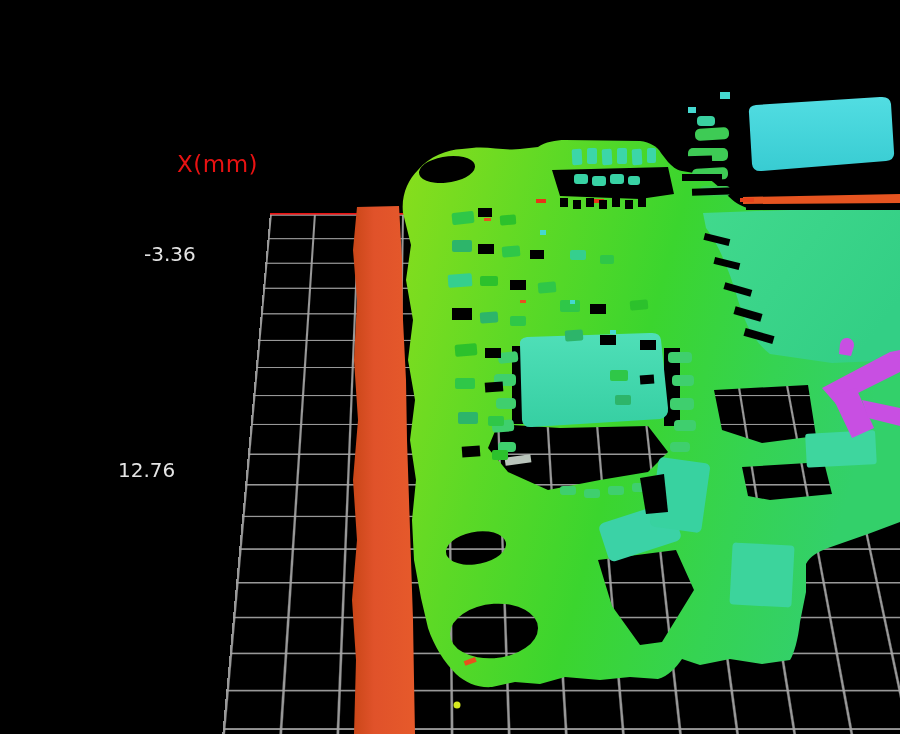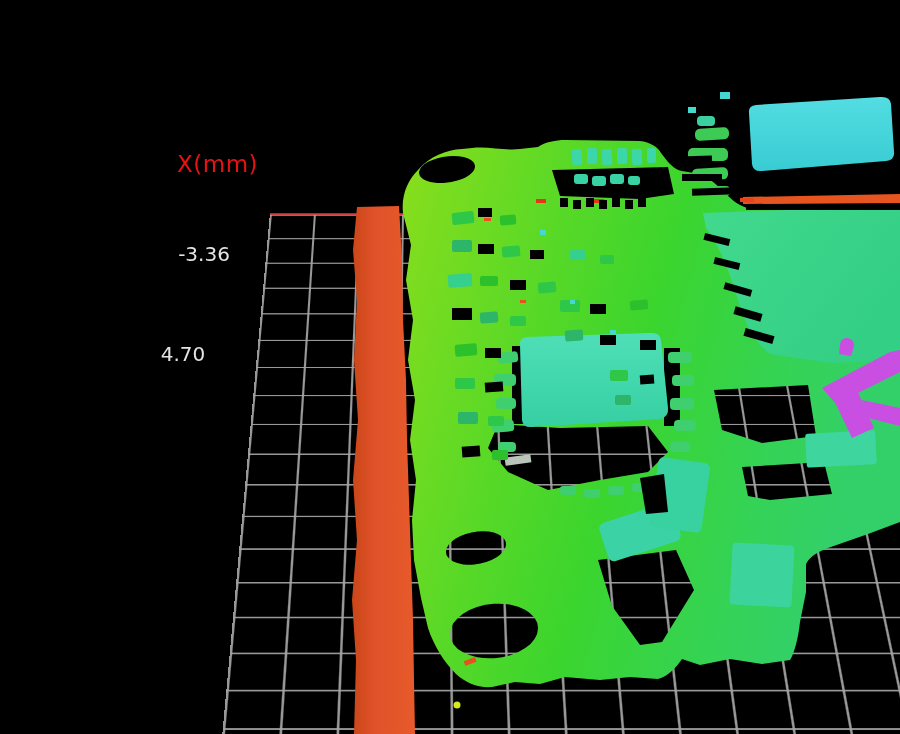--- a/index.html
+++ b/index.html
@@ -21,38 +21,38 @@
       linear-gradient(to right, var(--grid-line) 1.6px, transparent 1.6px),
       linear-gradient(to bottom, var(--grid-line) 1.6px, transparent 1.6px);
     background-size:44px 44px;
   }
   #cloud{position:absolute;left:0;top:0;}
   .axis-label{
     position:absolute;left:177px;top:151px;color:var(--axis-red);
     font-size:23px;letter-spacing:.5px;text-align:right;
   }
   .tick{
-    position:absolute;width:120px;text-align:center;color:var(--tick-white);
+    position:absolute;width:120px;text-align:left;color:var(--tick-white);
     font-size:20px;
   }
   #tick-0{left:144px;top:242px;}
   #tick-1{left:123px;top:342px;}
   #tick-2{left:118px;top:458px;}
   #tick-3{left:96px;top:605px;}
 </style>
 </head>
 <body>
 
 <div id="scene">
 
   <div id="grid-plane"></div>
 
   <div class="axis-label">X(mm)</div>
   <div class="tick" id="tick-0">-3.36</div>
-  <div class="tick" id="tick-1">4.70</div>
+  <div class="tick" id="tick-2">12.76</div>
 
   <svg id="cloud" width="900" height="734" viewBox="0 0 900 734">
     <defs>
       <linearGradient id="gPCB" x1="0%" y1="0%" x2="100%" y2="30%">
         <stop offset="0%" stop-color="#8ade1c"></stop>
         <stop offset="30%" stop-color="#5cd926"></stop>
         <stop offset="55%" stop-color="#3bd52e"></stop>
         <stop offset="80%" stop-color="#35d352"></stop>
         <stop offset="100%" stop-color="#33d06a"></stop>
       </linearGradient>

